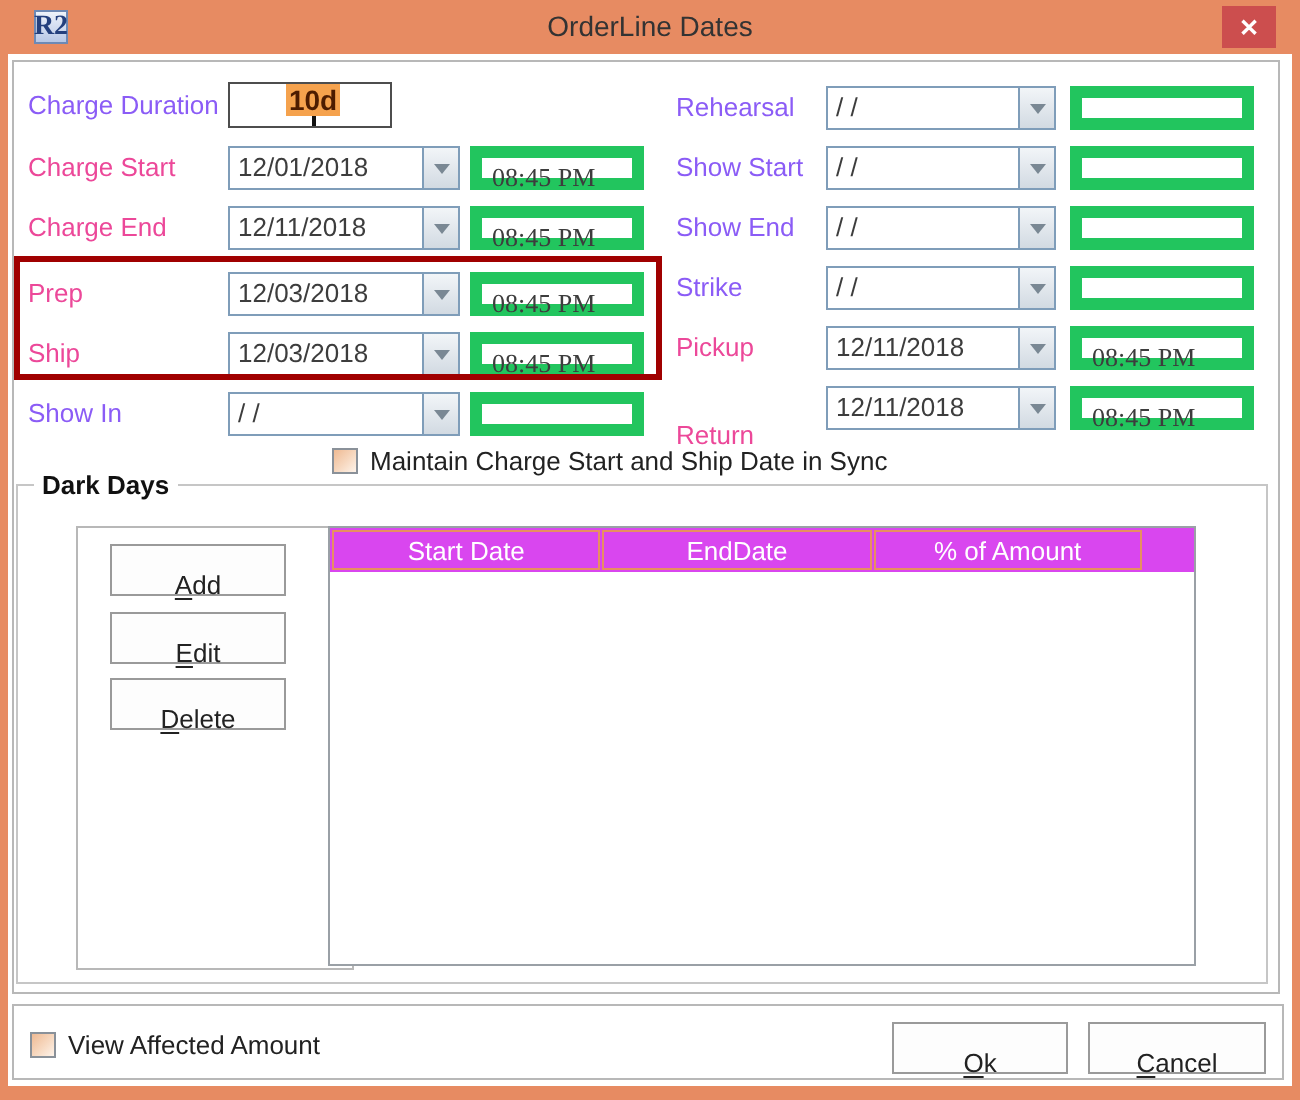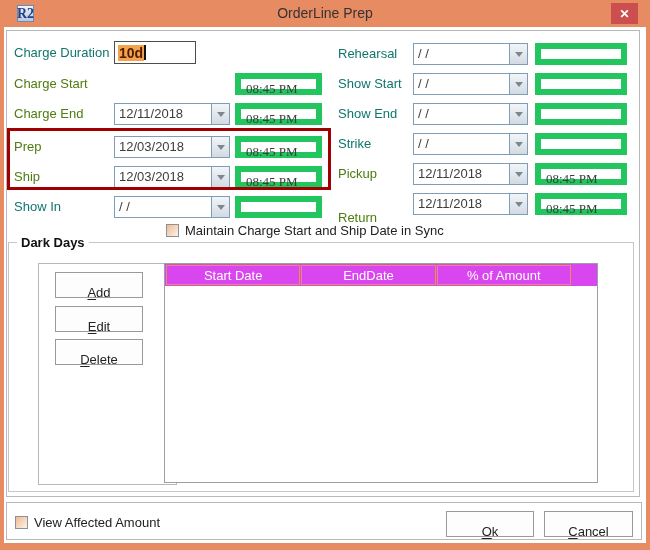--- a/index.html
+++ b/index.html
@@ -11,35 +11,35 @@
   .app-icon{position:absolute;left:17px;top:5px;width:17px;height:17px;
     background:linear-gradient(180deg,#eef3fb,#b7c7e6);border:1px solid #6d89b5;box-sizing:border-box;
     display:flex;align-items:center;justify-content:center;font-size:14px;
     font-family:"Liberation Serif",serif;font-weight:bold;color:#24407e;}
   .close{position:absolute;right:12px;top:3px;width:27px;height:21px;background:#CC4E4E;
     display:flex;align-items:center;justify-content:center;color:#fff;font-size:12px;
     font-weight:bold;cursor:pointer;}
   .client{position:absolute;left:4px;right:4px;top:27px;bottom:7px;background:#fff;}
   .main-panel{position:absolute;left:2px;top:3px;width:634px;height:467px;
     border:1px solid #b8b8b8;box-sizing:border-box;}
-  .lbl{position:absolute;height:22px;line-height:22px;font-size:13px;color:#0f766e;white-space:nowrap;}
-  .lbl.blue{color:#4d7c0f;}
+  .lbl{position:absolute;height:22px;line-height:22px;font-size:13px;color:#8b5cf6;white-space:nowrap;}
+  .lbl.blue{color:#ec4899;}
   .combo{position:absolute;height:22px;border:1px solid #7f9db9;background:#fff;
     display:flex;box-sizing:border-box;}
   .cval{flex:1;line-height:20px;padding-left:4px;font-size:13px;color:#3d3d3d;
     white-space:pre;overflow:hidden;}
   .cbtn{width:17px;border-left:1px solid #7f9db9;
     background:linear-gradient(180deg,#f2f5f8,#d2dae2);
     display:flex;align-items:center;justify-content:center;cursor:pointer;}
   .arr{width:0;height:0;border-left:4px solid transparent;border-right:4px solid transparent;
     border-top:5px solid #7a8894;}
   .tfield{position:absolute;height:22px;border:6px solid #22c55e;background:#fff;
     box-sizing:border-box;line-height:20px;padding-left:5px;font-size:13px;color:#3d3d3d;font-family:Liberation Serif, serif;}
   .textinput{position:absolute;left:110px;top:14px;width:82px;height:23px;border:1px solid #4d4d4d;
-    background:#fff;box-sizing:border-box;display:flex;align-items:center;padding-left:3px;}
+    background:#fff;box-sizing:border-box;display:flex;align-items:center;padding-left:3px;flex-direction:column;}
   .sel{background:#F5A24D;color:#4d1c00;font-weight:bold;font-size:14px;padding:0 1px;}
   .caret{width:2px;height:15px;background:#111;}
   .highlight-rect{position:absolute;left:3px;top:101px;width:324px;height:62px;
     border:3px solid #A00000;box-sizing:border-box;pointer-events:none;}
   .cbrow{position:absolute;display:flex;align-items:center;gap:6px;height:16px;}
   .checkbox{width:13px;height:13px;border:1px solid #8a9199;box-sizing:border-box;
     background:linear-gradient(135deg,#efba93 0%,#f7d9c1 55%,#fdf3ea 100%);cursor:pointer;}
   .cbl{font-size:13px;color:#222;white-space:nowrap;}
   .group{position:absolute;left:4px;top:215px;width:626px;height:250px;
     border:1px solid #c6c6c6;box-sizing:border-box;}
@@ -63,36 +63,42 @@
 </style>
 </head>
 <body>
 
 <div class="window">
 
   <div class="titlebar">
     <div class="app-icon">
       <span>R2</span>
     </div>
-    <div class="title">OrderLine Prep</div>
+    <div class="title">OrderLine Dates</div>
     <div class="close">
       <span>✕</span>
     </div>
   </div>
 
   <div class="client">
     <div class="main-panel"></div>
 
     <div class="lbl" style="left:10px;top:15px">Charge Duration</div>
     <div class="textinput">
       <span class="sel">10d</span>
       <span class="caret"></span>
     </div>
 
     <div class="lbl blue" style="left:10px;top:46px">Charge Start</div>
+    <div class="combo" style="left:110px;top:46px;width:116px">
+      <span class="cval">12/01/2018</span>
+      <span class="cbtn">
+          <i class="arr"></i>
+        </span>
+    </div>
     <div class="tfield" style="left:231px;top:46px;width:87px">08:45 PM</div>
 
     <div class="lbl blue" style="left:10px;top:76px">Charge End</div>
     <div class="combo" style="left:110px;top:76px;width:116px">
       <span class="cval">12/11/2018</span>
       <span class="cbtn">
           <i class="arr"></i>
         </span>
     </div>
     <div class="tfield" style="left:231px;top:76px;width:87px">08:45 PM</div>

